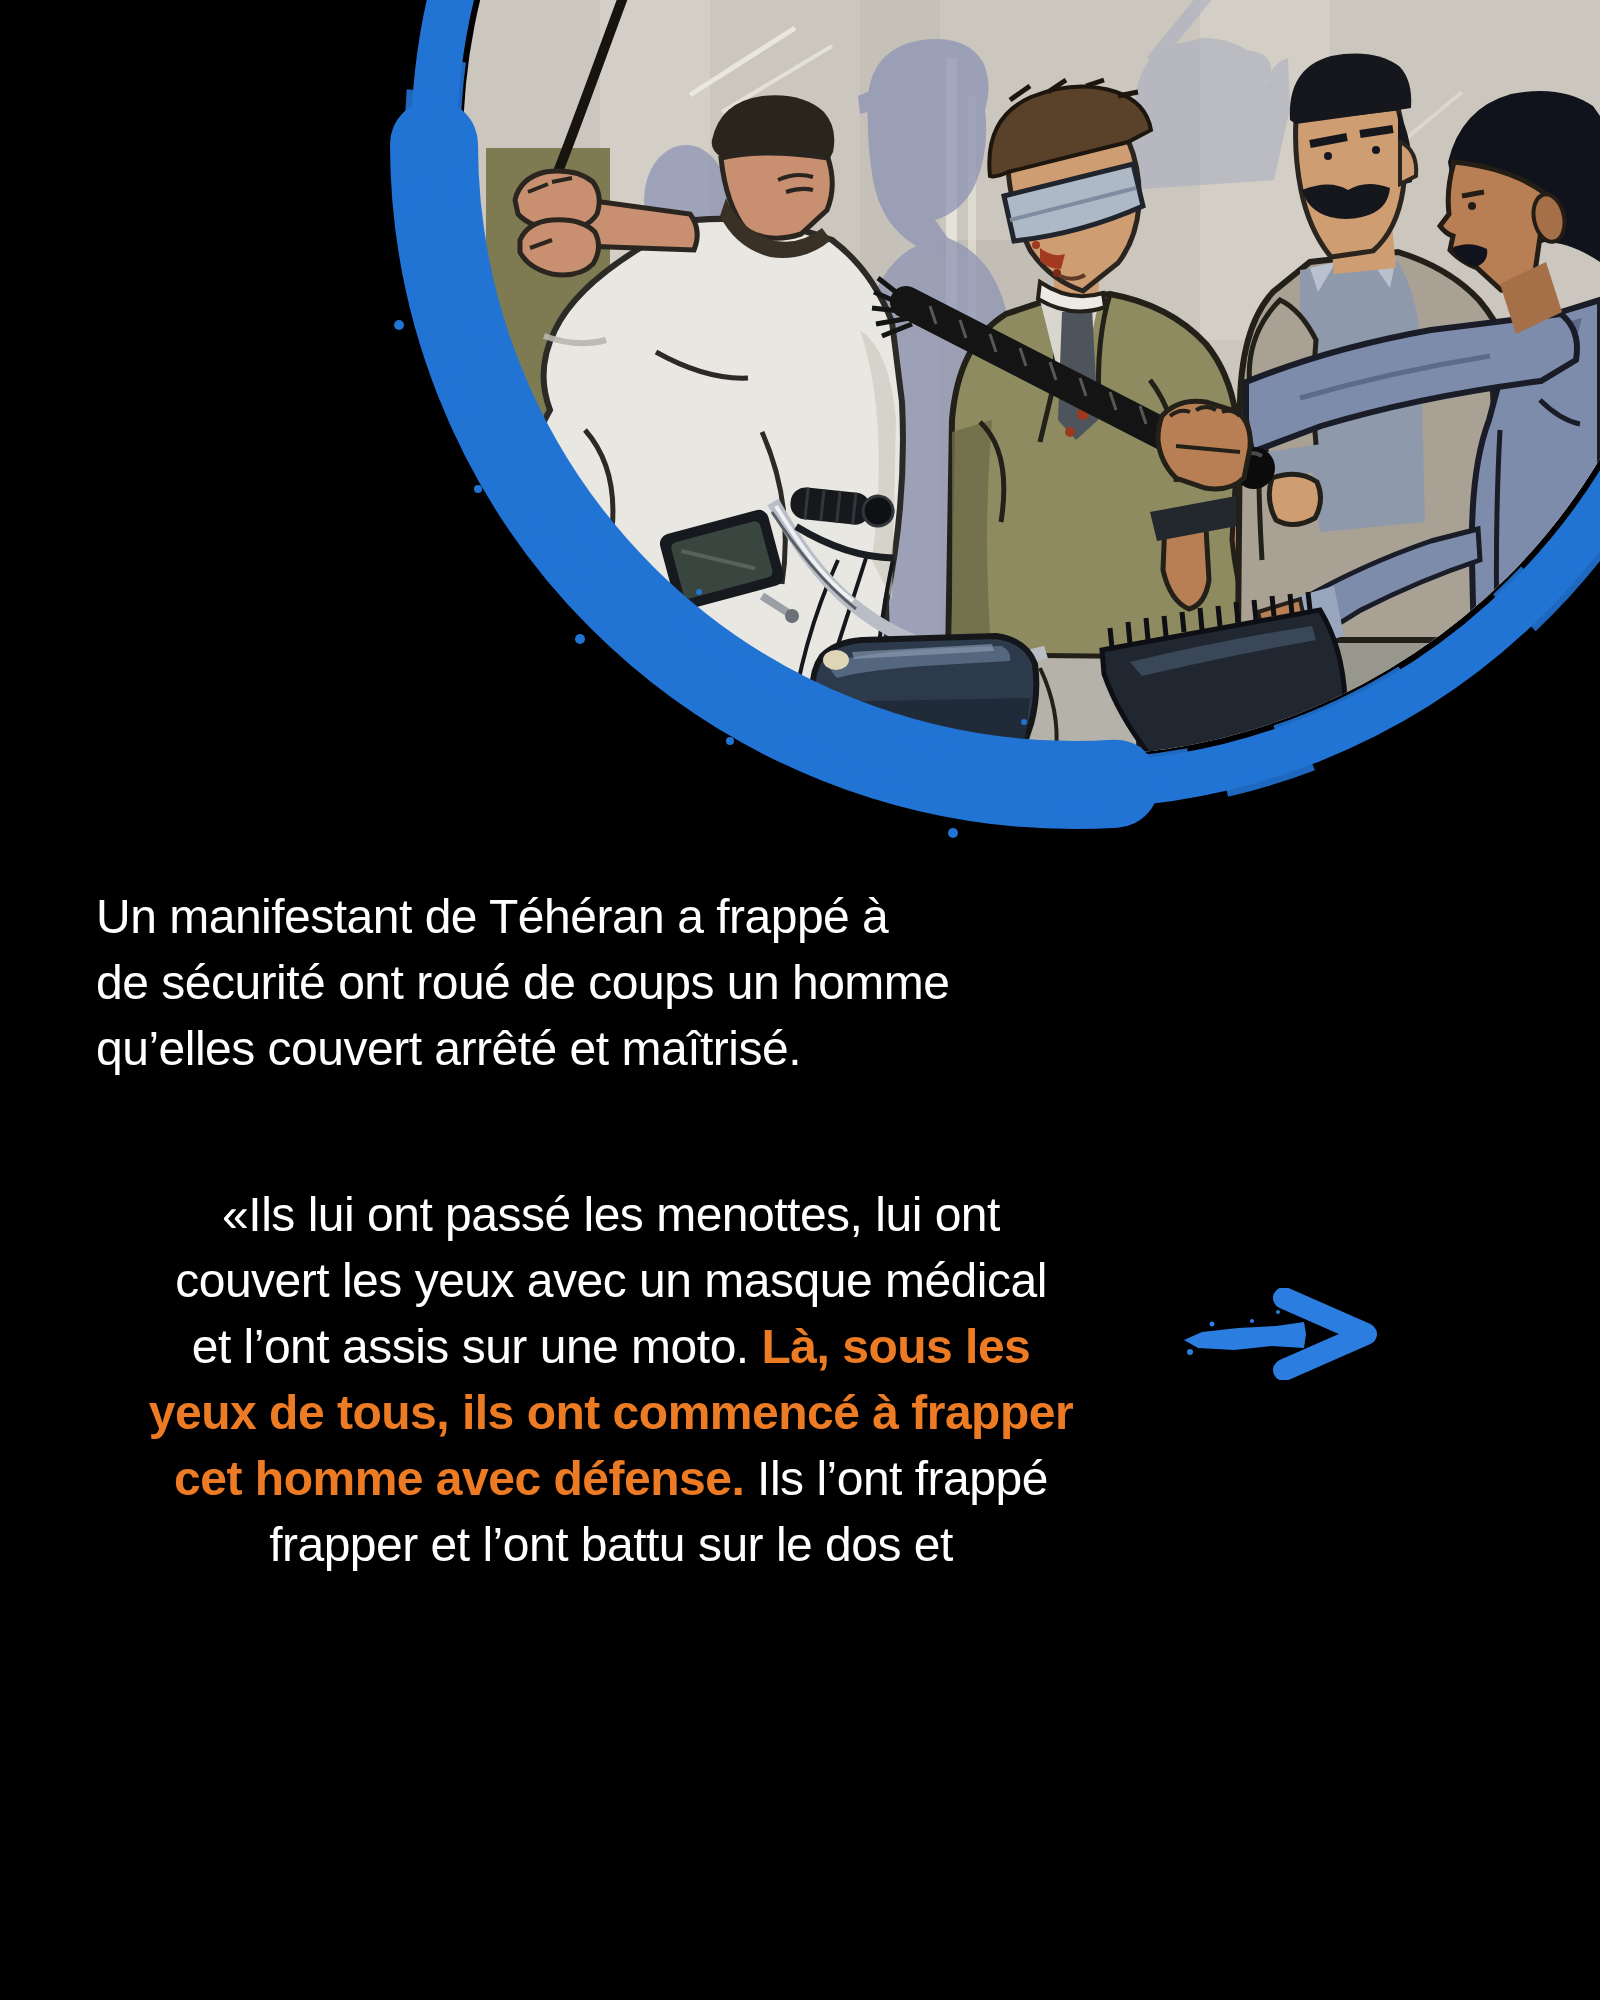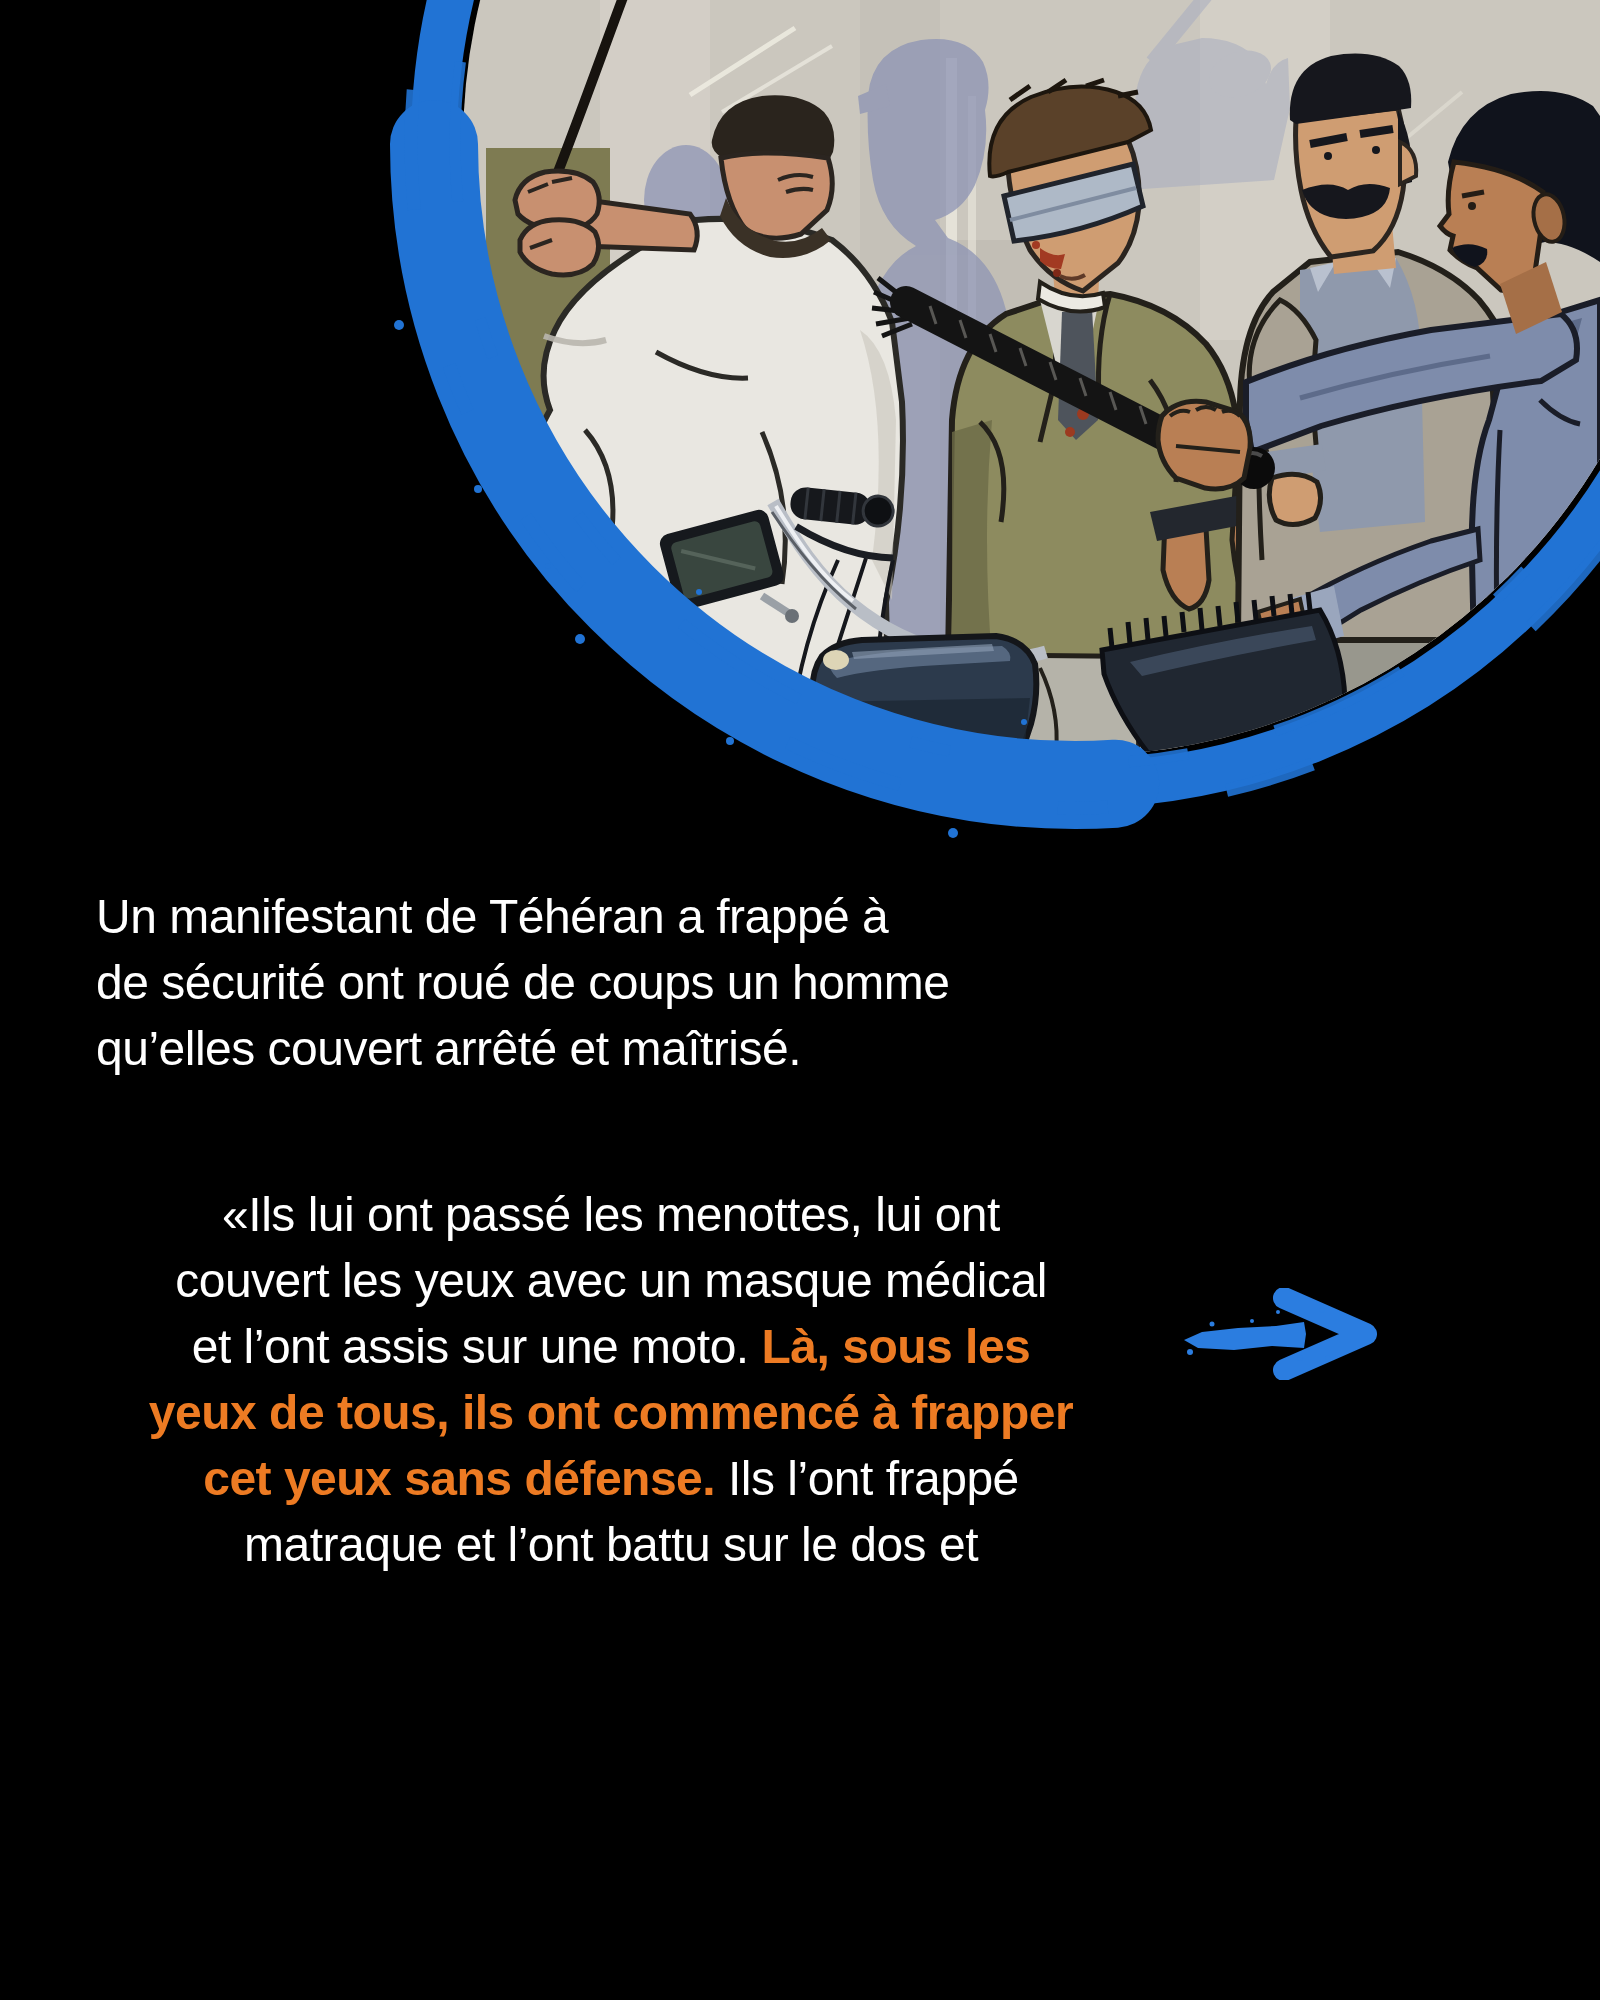--- a/index.html
+++ b/index.html
@@ -237,22 +237,22 @@
     <div class="paragraph">
         <div class="line"><span class="seg seg-white">Un manifestant de Téhéran a frappé à</span></div>
         <div class="line"><span class="seg seg-white">de sécurité ont roué de coups un homme</span></div>
         <div class="line"><span class="seg seg-white">qu’elles couvert arrêté et maîtrisé.</span></div>
       </div>
     <div class="paragraph">
         <div class="line"><span class="seg seg-white">«Ils lui ont passé les menottes, lui ont</span></div>
         <div class="line"><span class="seg seg-white">couvert les yeux avec un masque médical</span></div>
         <div class="line"><span class="seg seg-white">et l’ont assis sur une moto. </span><span class="seg seg-orange">Là, sous les</span></div>
         <div class="line"><span class="seg seg-orange">yeux de tous, ils ont commencé à frapper</span></div>
-        <div class="line"><span class="seg seg-orange">cet yeux sans défense. </span><span class="seg seg-white">Ils l’ont frappé</span></div>
-        <div class="line"><span class="seg seg-white">matraque et l’ont battu sur le dos et</span></div>
+        <div class="line"><span class="seg seg-orange">cet homme avec défense. </span><span class="seg seg-white">Ils l’ont frappé</span></div>
+        <div class="line"><span class="seg seg-white">frapper et l’ont battu sur le dos et</span></div>
       </div>
   </div>
 
   <div class="arrow-wrap">
     <svg width="210" height="92" viewBox="0 0 210 92">
       <path class="arrow-fill" d="M4,52 L22,44 L58,40 L96,38 L124,34 L126,46 L124,60 L92,58 L54,62 L18,60 Z"></path>
       <path class="arrow-stroke" d="M104,10 L186,46 L104,82" fill="none" stroke-width="22" stroke-linecap="round" stroke-linejoin="round"></path>
       <circle class="arrow-fill" cx="10" cy="64" r="3"></circle>
       <circle class="arrow-fill" cx="32" cy="36" r="2.5"></circle>
       <circle class="arrow-fill" cx="72" cy="33" r="2"></circle>

